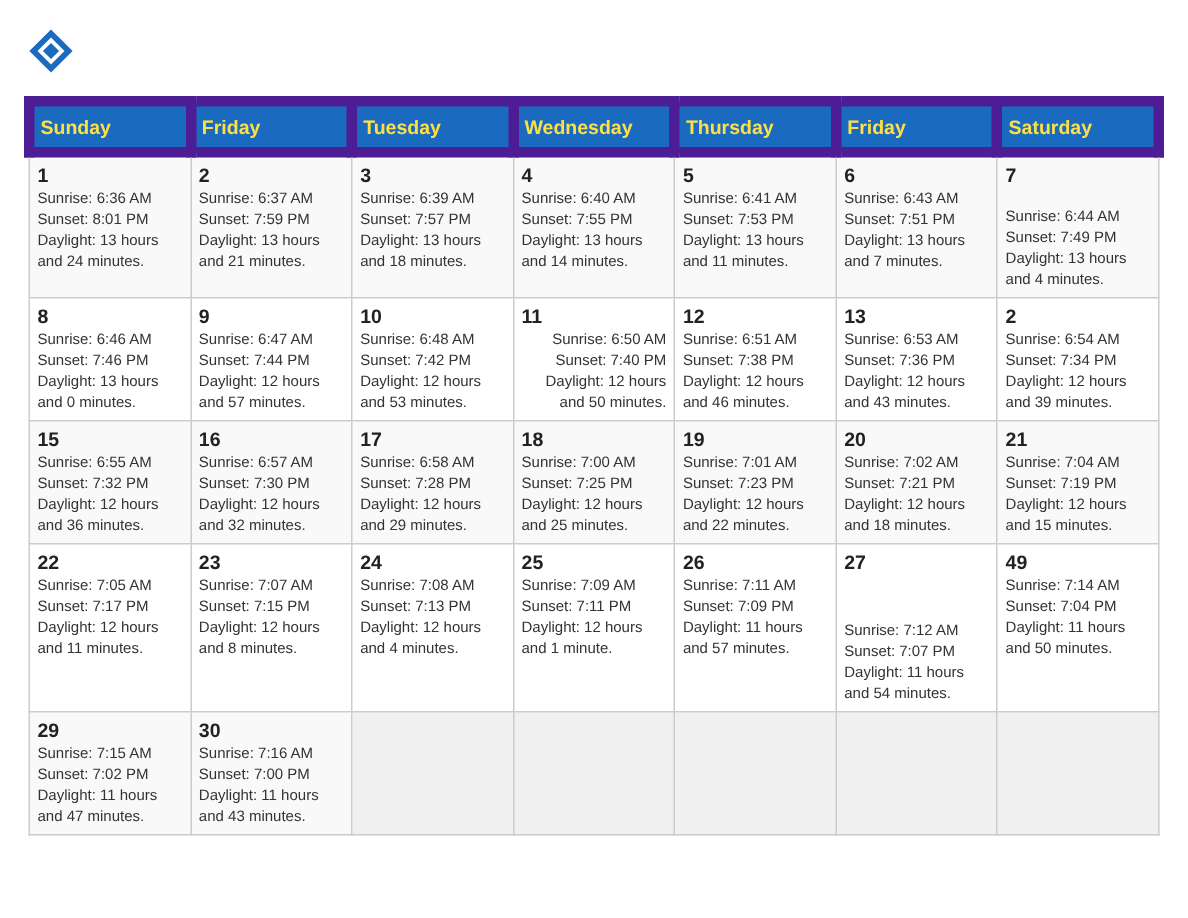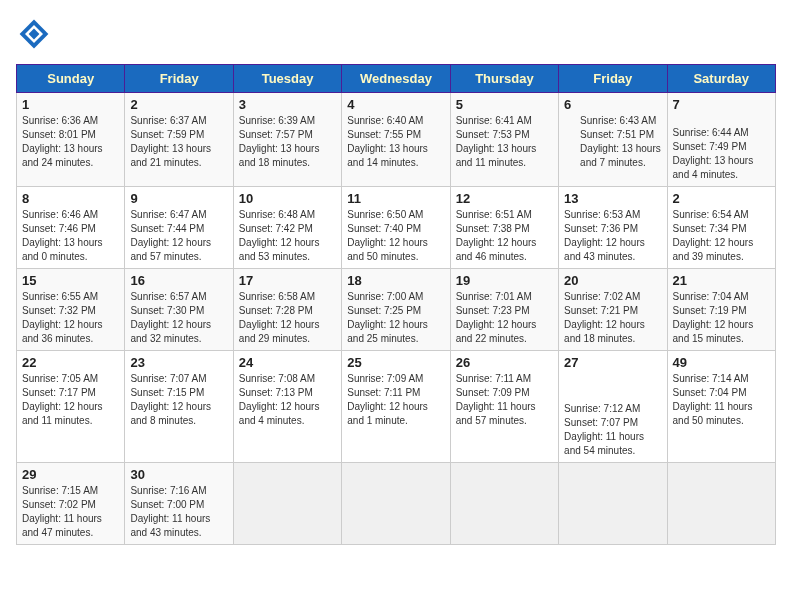--- a/index.html
+++ b/index.html
@@ -43,26 +43,26 @@
       color: #555;
       margin-top: 2px;
     }
     .calendar-table {
       width: 100%;
       border-collapse: collapse;
       font-size: 11px;
     }
     .calendar-table thead th {
       background-color: #1a6abf;
-      color: #fef9c3;
+      color: #fde047;
       padding: 6px 4px;
-      text-align: center;
+      text-align: left;
       font-size: 13px;
       font-weight: bold;
-      border: 1px solid #4c1d95;
+      border: 7px solid #4c1d95;
     }
     .calendar-table tbody td {
       border: 1px solid #ccc;
       vertical-align: top;
       padding: 4px 5px;
       width: calc(100% / 7);
       min-height: 80px;
       height: 80px;
       background: #fff;
     }
@@ -145,21 +145,21 @@
 Daylight: 13 hours and 14 minutes.</div>
         </td>
         <td>
           <span class="day-num">5</span>
           <div class="day-info" style="white-space: pre-line;">Sunrise: 6:41 AM
 Sunset: 7:53 PM
 Daylight: 13 hours and 11 minutes.</div>
         </td>
         <td>
           <span class="day-num">6</span>
-          <div class="day-info" style="white-space: pre-line; margin-left: 16px;">Sunrise: 6:43 AM
+          <div class="day-info" style="white-space: pre-line;">Sunrise: 6:43 AM
 Sunset: 7:51 PM
 Daylight: 13 hours and 7 minutes.</div>
         </td>
         <td>
           <span class="day-num">7</span>
           <div class="day-info" style="white-space: pre-line; margin-top: 14px;">Sunrise: 6:44 AM
 Sunset: 7:49 PM
 Daylight: 13 hours and 4 minutes.</div>
         </td>
       </tr>
@@ -177,21 +177,21 @@
 Daylight: 12 hours and 57 minutes.</div>
         </td>
         <td>
           <span class="day-num">10</span>
           <div class="day-info" style="white-space: pre-line;">Sunrise: 6:48 AM
 Sunset: 7:42 PM
 Daylight: 12 hours and 53 minutes.</div>
         </td>
         <td>
           <span class="day-num">11</span>
-          <div class="day-info" style="white-space: pre-line;">Sunrise: 6:50 AM
+          <div class="day-info" style="white-space: pre-line; text-align: right;">Sunrise: 6:50 AM
 Sunset: 7:40 PM
 Daylight: 12 hours and 50 minutes.</div>
         </td>
         <td>
           <span class="day-num">12</span>
           <div class="day-info" style="white-space: pre-line;">Sunrise: 6:51 AM
 Sunset: 7:38 PM
 Daylight: 12 hours and 46 minutes.</div>
         </td>
         <td>

